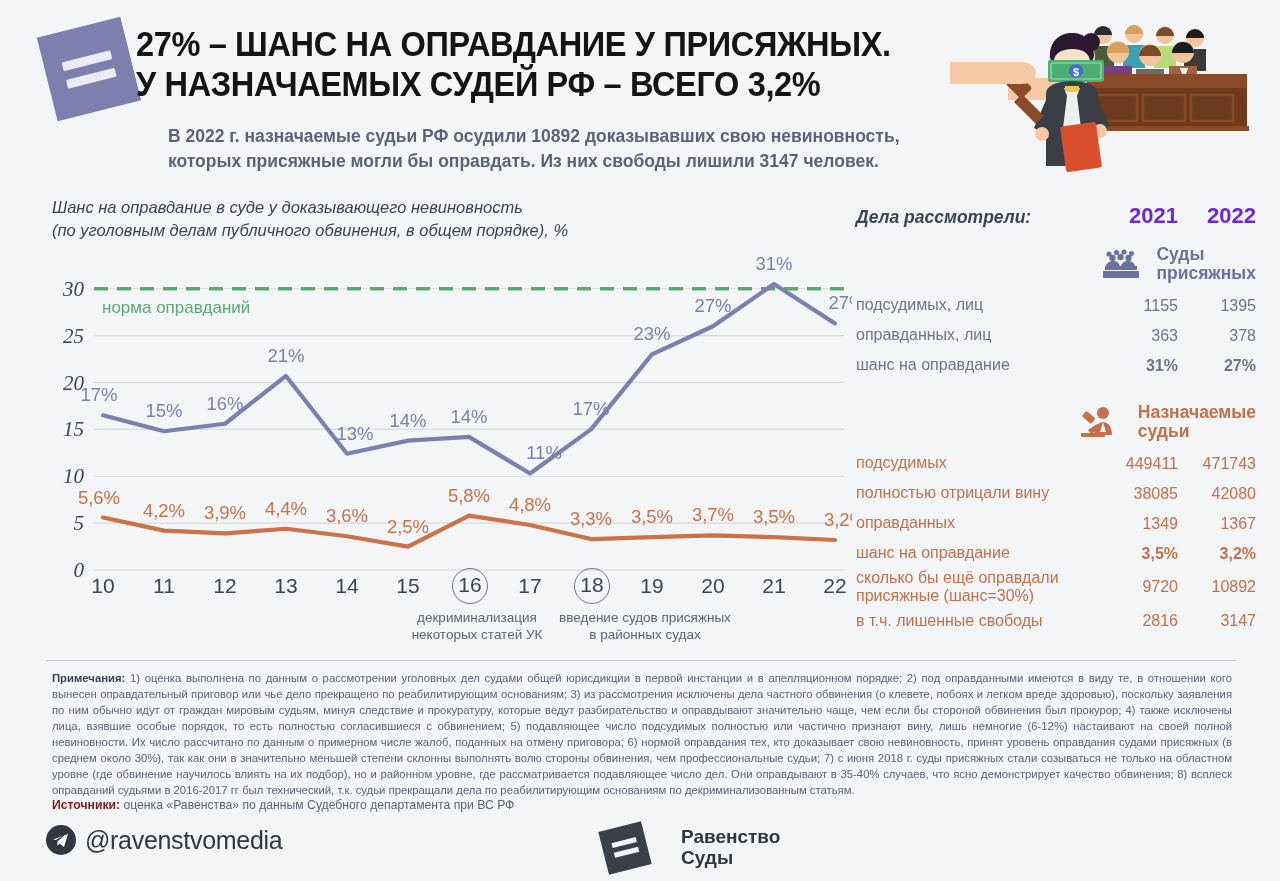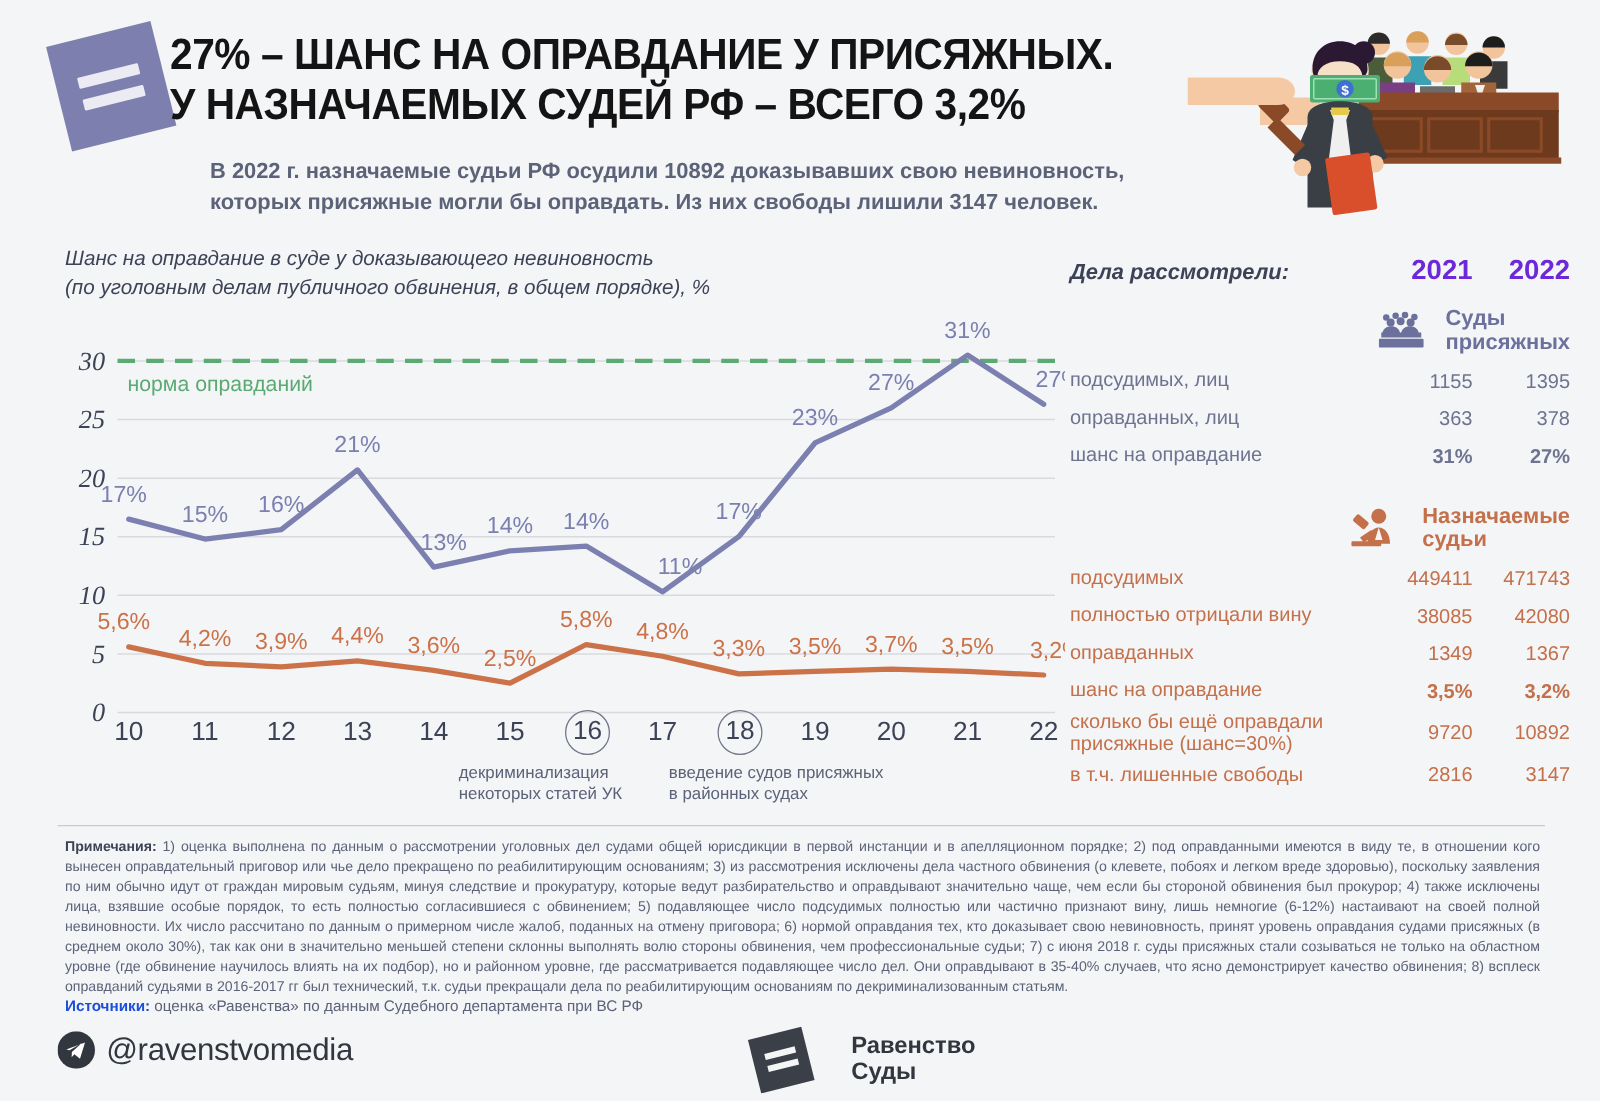--- a/index.html
+++ b/index.html
@@ -50,21 +50,21 @@
     position:absolute;top:6px;font-size:21px;color:#3d4356;
     transform:translateX(-50%);text-align:center;
   }
   .xlab.circled{
     border:1.6px solid #6e7486;border-radius:50%;
     width:34px;height:34px;line-height:31px;top:0px;
     margin-left:-17px;transform:none;
   }
   .annot{
     position:absolute;font-size:13.5px;line-height:1.25;color:#5c6378;
-    text-align:left;transform:translateX(-50%);
+    text-align:center;transform:translateX(-50%);
   }
 
   
   .rpanel{position:absolute;left:856px;top:203px;width:400px;}
   .rhead{display:flex;align-items:baseline;font-size:17px;}
   .rhead .ttl{font-style:italic;font-weight:bold;font-size:17.5px;color:#3d4356;flex:1;}
   .rhead .yr{width:78px;text-align:right;font-size:22px;color:#6d28d9;font-weight:700;}
 
   .grp{margin-top:16px;}
   .grp-head{display:flex;align-items:center;gap:17px;margin-bottom:8px;justify-content:flex-end;}
@@ -81,21 +81,21 @@
   .row.bold .v{font-weight:bold;}
 
   
   .sep{position:absolute;left:46px;top:660px;width:1190px;height:1px;background:#c8cbd4;}
   .notes{
     position:absolute;left:52px;top:670px;width:1180px;
     font-size:11.3px;line-height:1.42;color:#5c6378;text-align:justify;
   }
   .notes b{color:#3d4356;}
   .src{position:absolute;left:52px;top:798px;width:900px;font-size:12.2px;color:#5c6378;}
-  .src b{color:#1d4ed8;}
+  .src b{color:#7f1d1d;}
 
   
   .tg{position:absolute;left:46px;top:825px;display:flex;align-items:center;gap:9px;}
   .tg-name{font-size:25px;color:#32373f;letter-spacing:-0.3px;}
   .brand{position:absolute;left:594px;top:817px;display:flex;align-items:center;gap:25px;}
   .brand-txt{font-size:19px;line-height:1.08;color:#32373f;font-weight:600;}
 </style>
 </head>
 <body>
 

